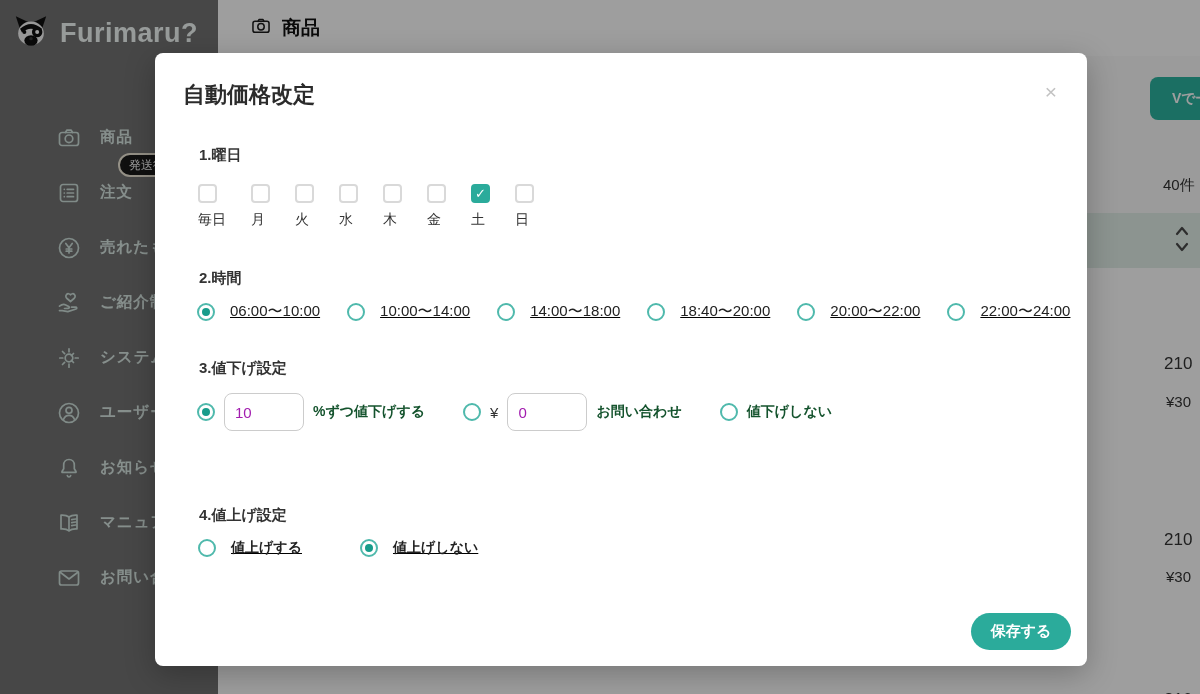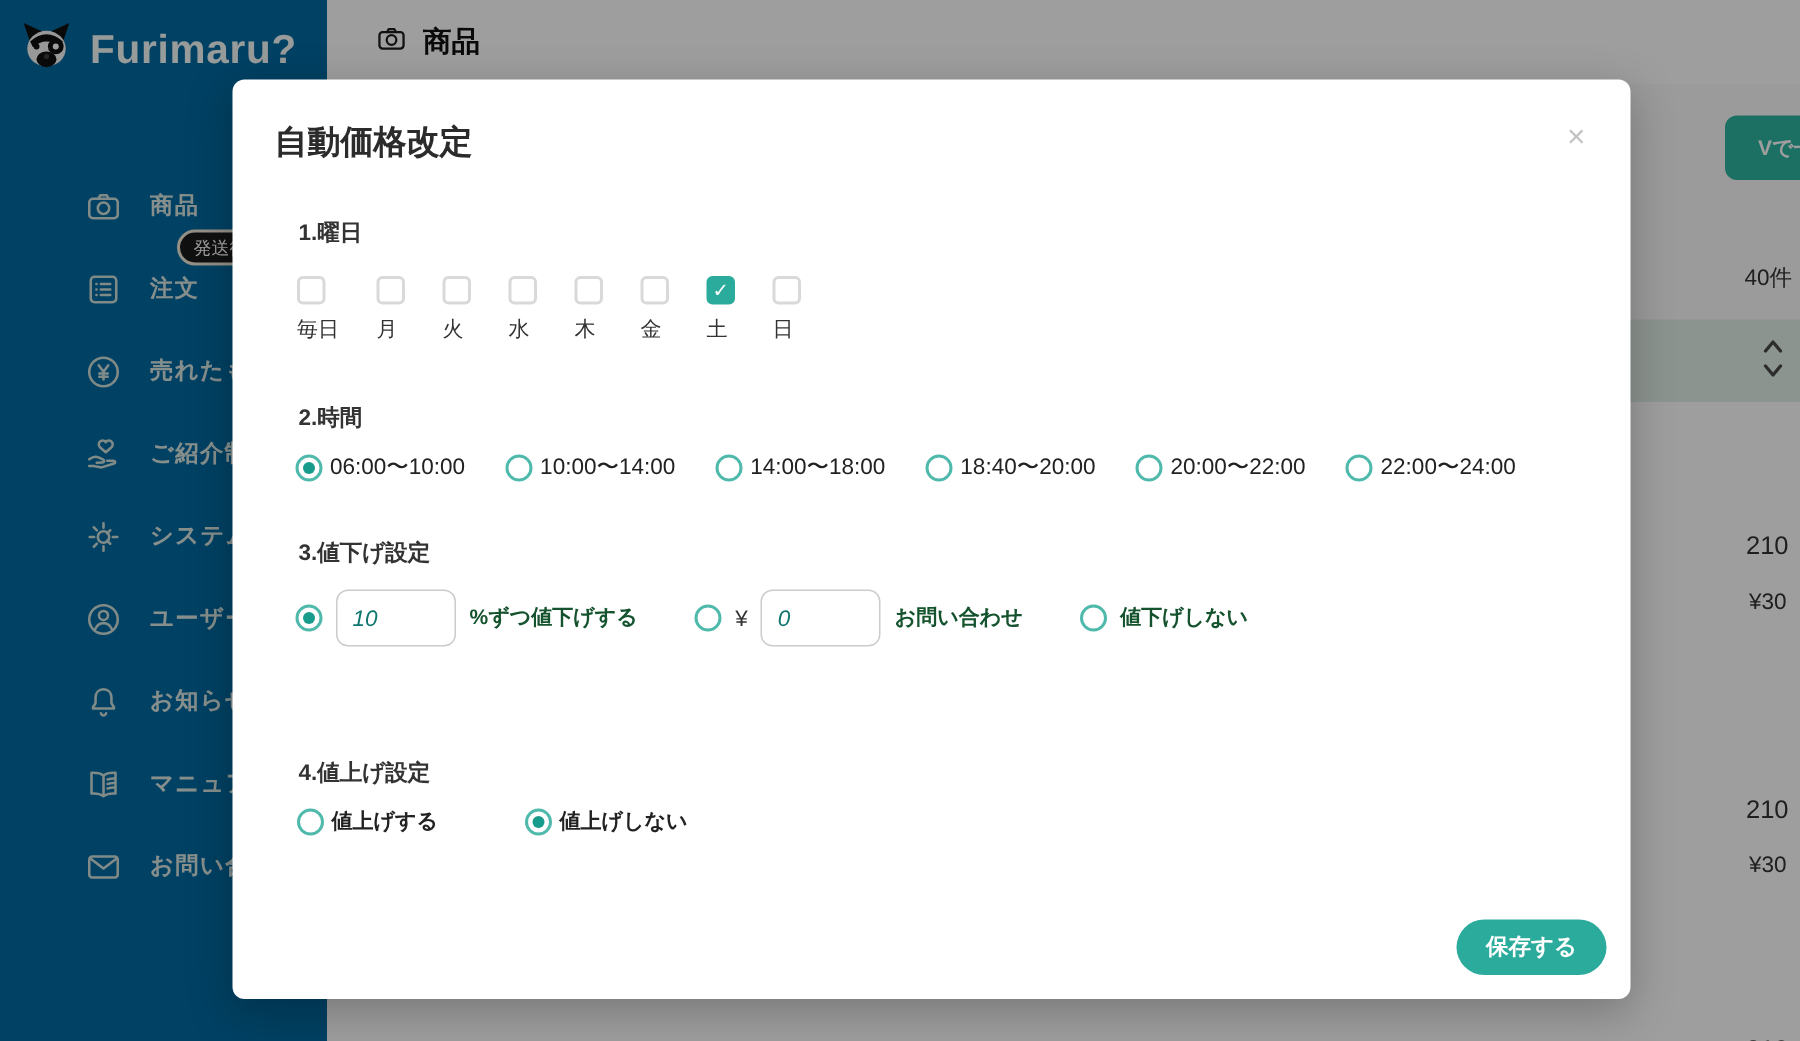--- a/index.html
+++ b/index.html
@@ -1,21 +1,21 @@
 <!DOCTYPE html>
 <html><head>
 <meta charset="utf-8">
 <style>
   * { margin:0; padding:0; box-sizing:border-box; }
   html,body { background:#555; }
   body { font-family:"Liberation Sans","DejaVu Sans",sans-serif; }
   .stage { position:relative; width:1200px; height:694px; overflow:hidden; background:#fafafa; margin:0 auto; }
 
   
-  .sidebar { position:absolute; left:0; top:0; width:218px; height:694px; background:#0369a1; z-index:1; }
+  .sidebar { position:absolute; left:0; top:0; width:218px; height:694px; background:#737373; z-index:1; }
   .logo { display:flex; align-items:center; gap:10px; padding:10px 0 0 12px; height:56px; }
   .logo-text { color:#f4faf8; font-size:27px; font-weight:bold; letter-spacing:.5px; }
   .nav { position:absolute; top:110px; left:0; right:0; }
   .nav-item { display:flex; align-items:center; gap:18px; height:55px; padding-left:56px; cursor:pointer; position:relative; }
   .nav-item .lbl { color:#d9e7e3; font-size:15.5px; font-weight:bold; letter-spacing:1px; white-space:nowrap; }
   .nav-icon { flex:none; width:26px; height:26px; }
   .nav-icon svg { width:26px; height:26px; stroke:#cfe0db; stroke-width:1.7; fill:none; stroke-linecap:round; stroke-linejoin:round; }
   .order-badge { position:absolute; left:118px; top:-12px; background:#1b1b1b; border:2px solid #efe9d9; color:#fff;
                  font-size:12px; line-height:20px; height:24px; border-radius:12px; padding:0 9px; white-space:nowrap; }
 
@@ -61,29 +61,29 @@
   .check-row { position:absolute; left:43px; top:131px; display:flex; align-items:center; gap:25px; }
   .check-item { display:flex; gap:8px; cursor:pointer;flex-direction:column; }
   .cb { width:19px; height:19px; border:2px solid #d9d9d9; border-radius:4px; background:#fff; flex:none; }
   .cb.on { background:#2BAB9B; border-color:#2BAB9B; color:#fff; text-align:center; font-size:13px; font-weight:bold; line-height:16px; }
   .cb.on::after { content:"✓"; }
   .check-item .t { font-size:14px; color:#333; }
 
   .radio-row { position:absolute; display:flex; align-items:center; }
   .time-row { left:42px; top:249px; gap:27px; }
   .up-row { left:43px; top:486px; gap:58px; }
-  .radio-item { display:flex; align-items:center; gap:5px; cursor:pointer; }
+  .radio-item { display:flex; align-items:center; gap:15px; cursor:pointer;text-decoration:underline; }
   .radio { width:18px; height:18px; border:2px solid #4fb9ac; border-radius:50%; background:#fff; position:relative; flex:none; }
   .radio.on::after { content:""; position:absolute; inset:3px; background:#179c8b; border-radius:50%; }
   .radio-item .t { font-size:15px; color:#222; white-space:nowrap; }
 
   .down-row { position:absolute; left:42px; top:340px; display:flex; align-items:center; gap:38px; }
   .down-group { display:flex; align-items:center; gap:9px; }
-  .num-input { width:80px; height:38px; border:1.5px solid #ccc; border-radius:8px; font-size:15px; color:#0f766e;
-               padding:0 10px; font-family:"Liberation Sans","DejaVu Sans",sans-serif; outline:none; background:#fff;font-style:italic; }
+  .num-input { width:80px; height:38px; border:1.5px solid #ccc; border-radius:8px; font-size:15px; color:#a21caf;
+               padding:0 10px; font-family:"Liberation Sans","DejaVu Sans",sans-serif; outline:none; background:#fff; }
   .down-group .suffix { font-size:14px; font-weight:bold; color:#14532d; white-space:nowrap; }
   .yen-mark { font-size:15px; color:#333; }
 
   .save-btn { position:absolute; right:16px; bottom:16px; width:100px; height:37px; background:#2BAB9B; border:none;
               border-radius:19px; color:#fff; font-size:15px; font-weight:bold; cursor:pointer;
               font-family:"Liberation Sans","DejaVu Sans",sans-serif; }
 </style>
 </head>
 <body>
 

